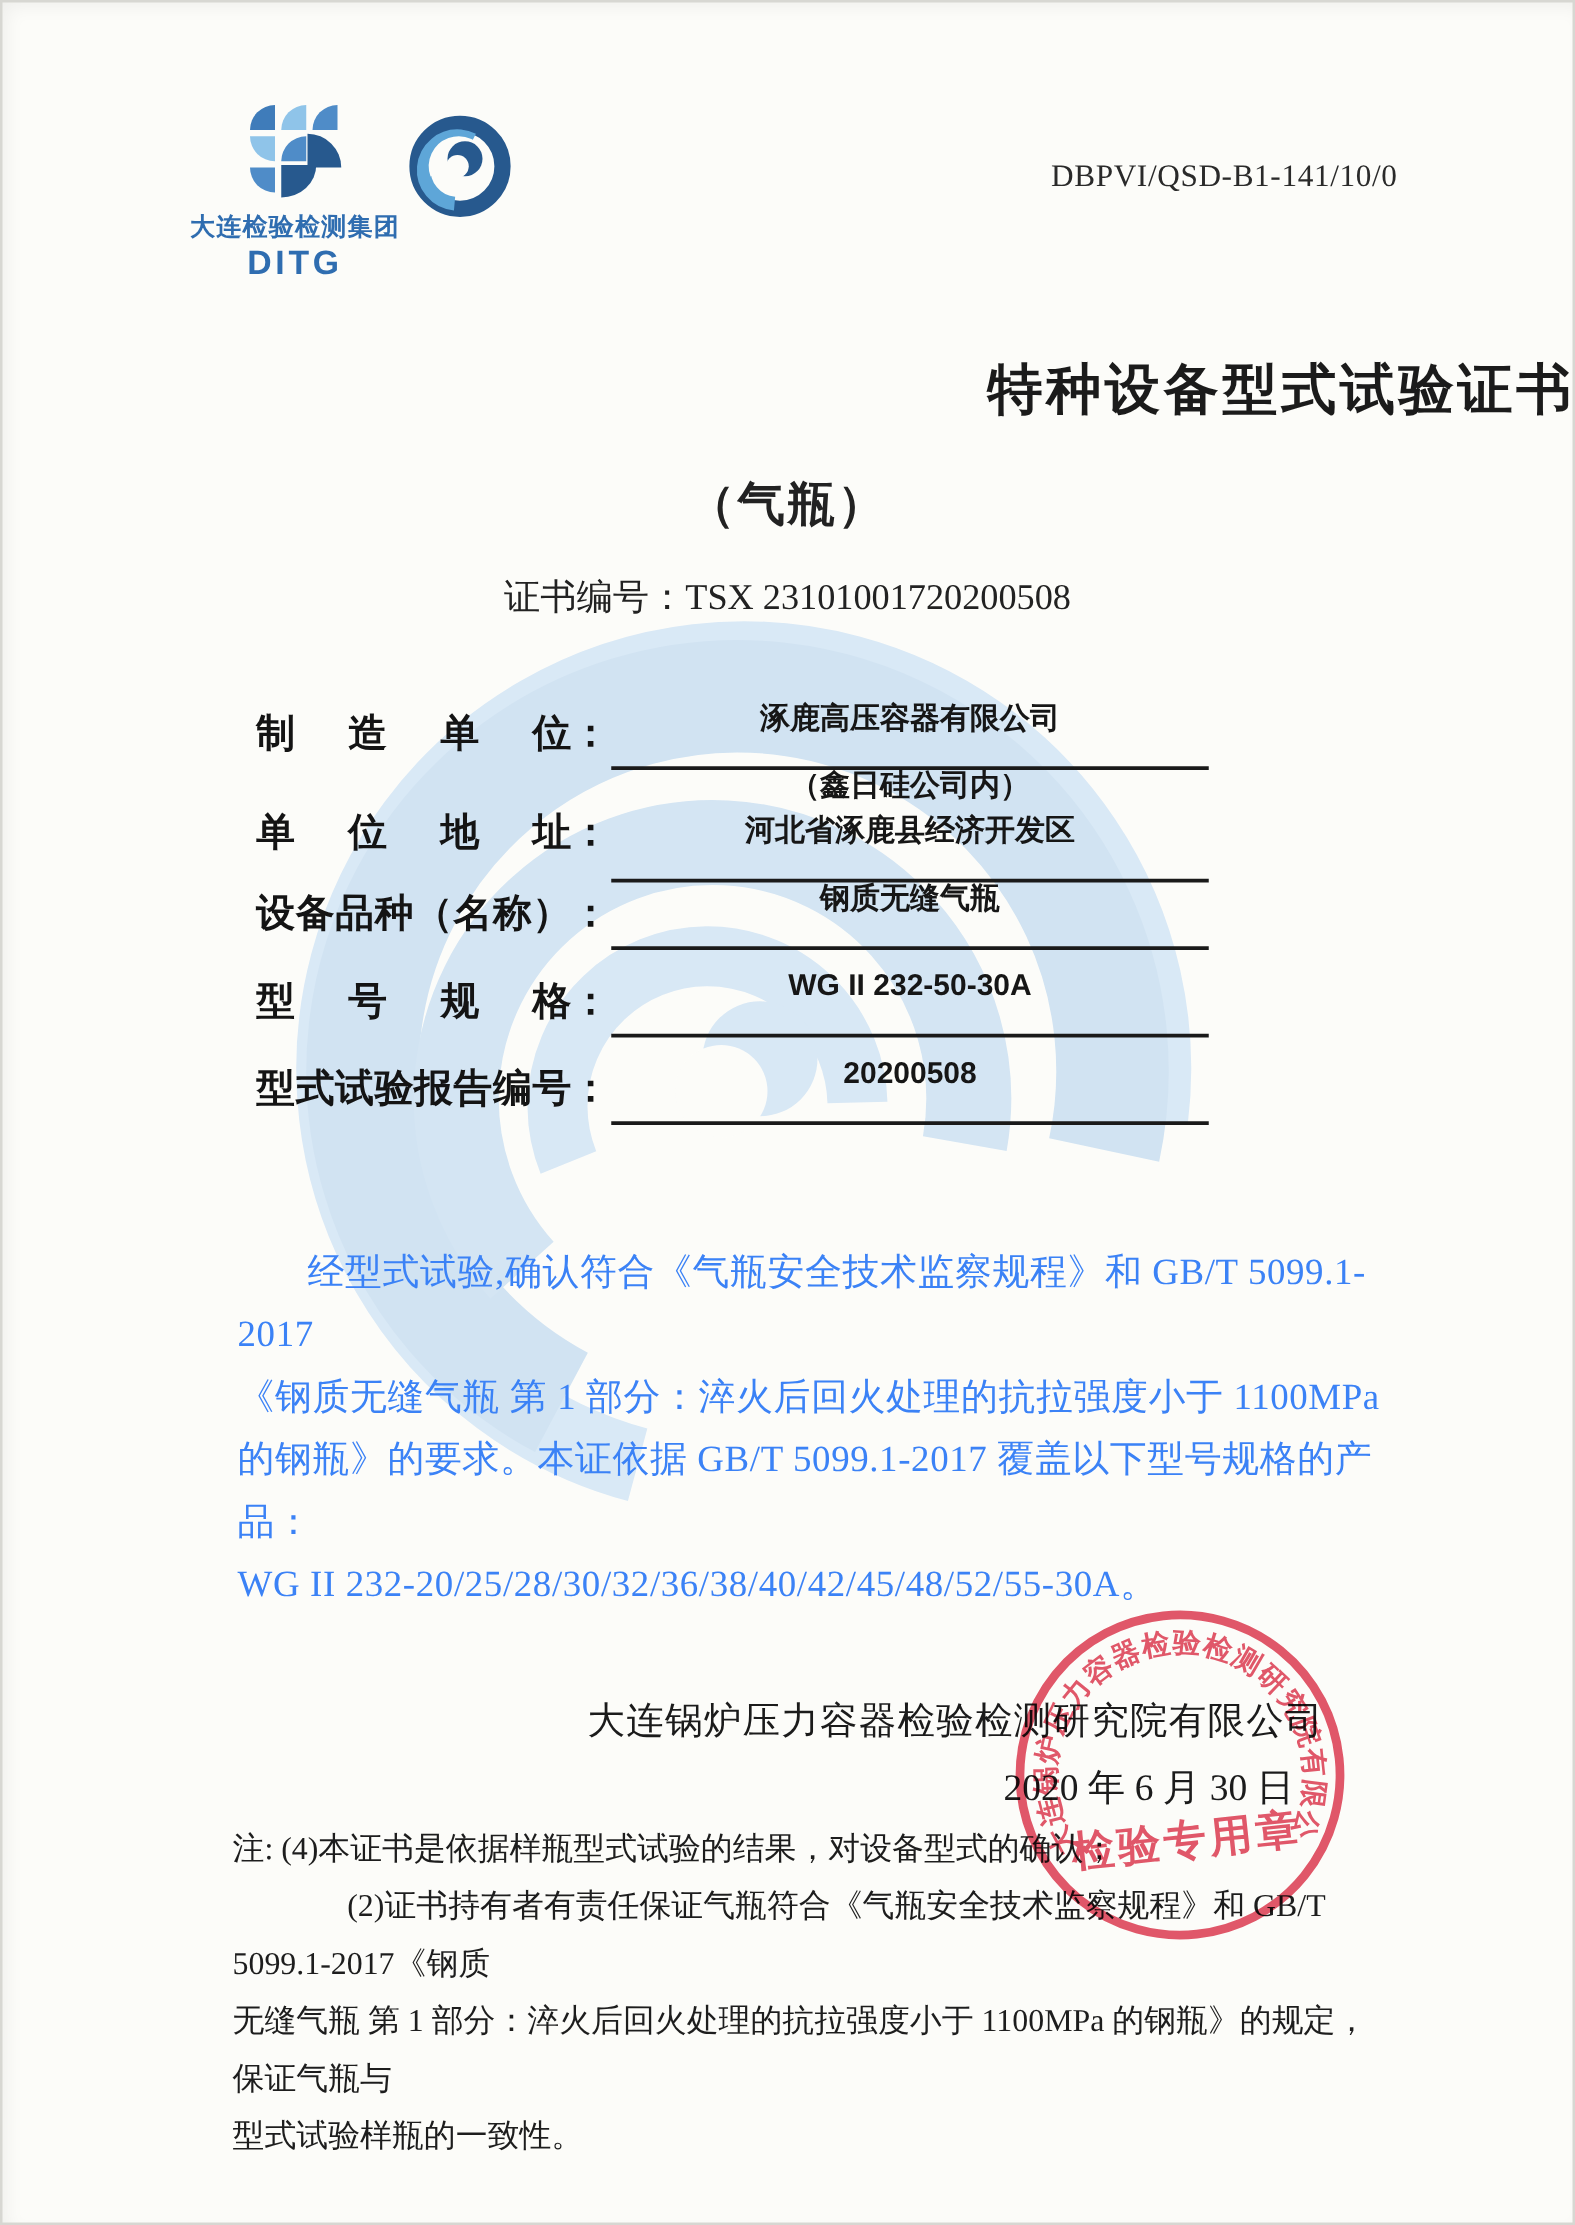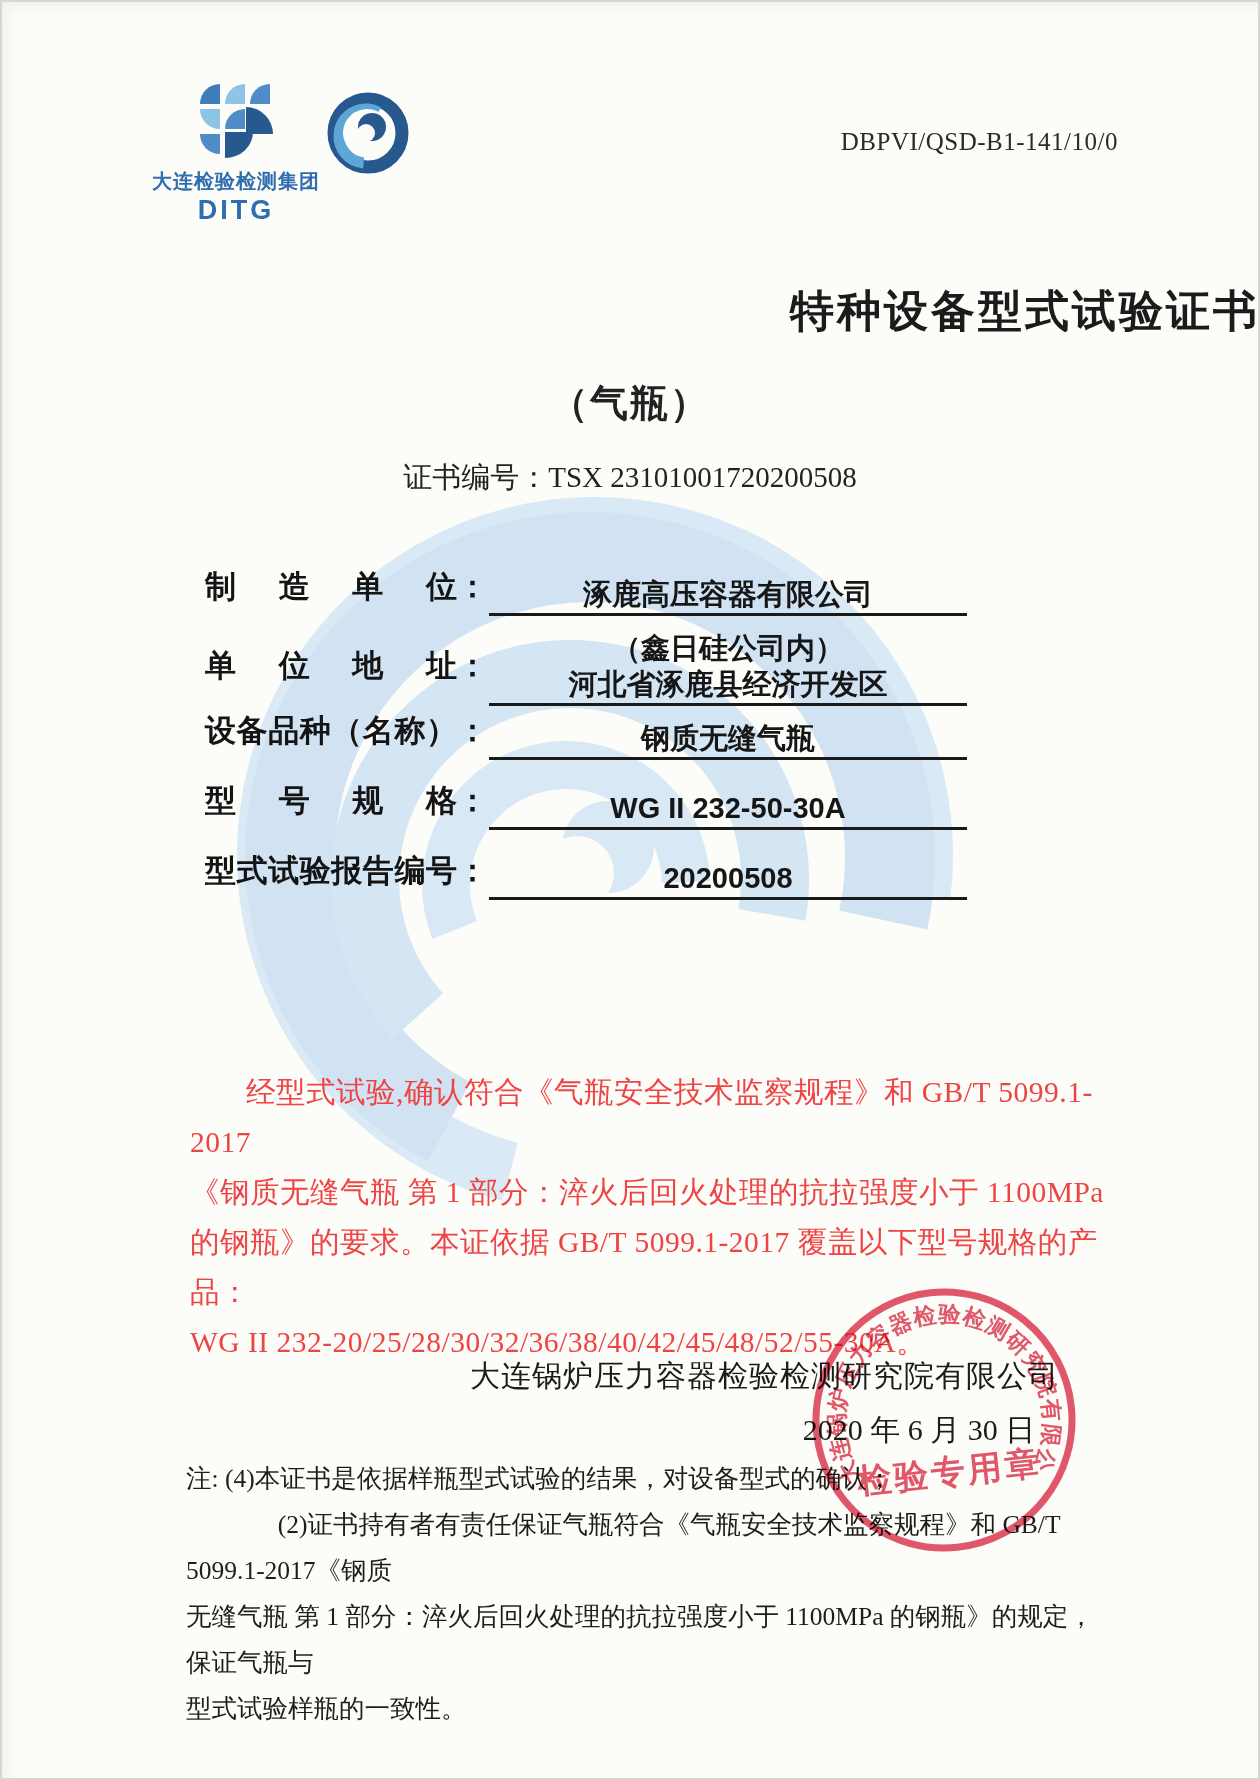--- a/index.html
+++ b/index.html
@@ -29,29 +29,29 @@
   
   .title{position:absolute;left:0;top:282px;width:100%;text-align:right;font-family:"Liberation Sans","DejaVu Sans",sans-serif;font-weight:bold;font-size:44px;letter-spacing:3px;color:#1b1b1b;z-index:2;}
   .subtitle{position:absolute;left:0;top:378px;width:100%;text-align:center;font-weight:bold;font-size:38px;letter-spacing:2px;color:#222;z-index:2;}
   .cert-line{position:absolute;left:0;top:458px;width:100%;text-align:center;font-size:29px;color:#222;z-index:2;}
   
   .form-row{position:absolute;left:205px;width:762px;display:flex;z-index:2;}
   .f-labelwrap{display:flex;align-self:flex-end;padding-bottom:8px;}
   .form-row.two-line .f-labelwrap{align-self:center;padding-bottom:0;}
   .f-label{width:252px;font-family:"Liberation Sans","DejaVu Sans",sans-serif;font-weight:bold;font-size:31px;color:#141414;text-align:justify;text-align-last:justify;white-space:nowrap;}
   .f-colon{font-family:"Liberation Sans","DejaVu Sans",sans-serif;font-weight:bold;font-size:31px;color:#141414;width:32px;}
-  .f-value{flex:1;border-bottom:3px solid #1a1a1a;display:flex;flex-direction:column;justify-content:flex-end;text-align:center;font-family:"Liberation Sans","DejaVu Sans",sans-serif;font-weight:bold;font-size:29px;color:#161616;padding-bottom:1px;}
+  .f-value{flex:1;border-bottom:3px solid #1a1a1a;display:flex;flex-direction:column;justify-content:flex-end;text-align:center;font-family:"Liberation Sans","DejaVu Sans",sans-serif;font-weight:bold;font-size:24px;color:#161616;padding-bottom:20px;}
   .f-value .vline{line-height:36px;}
   .row1{top:558px;height:58px;}
   .row2{top:626px;height:80px;}
   .row3{top:712px;height:48px;}
   .row4{top:782px;height:48px;}
   .row5{top:852px;height:48px;}
   
-  .body-par{position:absolute;left:190px;top:1067px;width:922px;font-size:29.5px;line-height:50px;color:#ef4444;z-index:2;letter-spacing:.5px;}
+  .body-par{position:absolute;left:190px;top:993px;width:922px;font-size:29.5px;line-height:50px;color:#3b82f6;z-index:2;letter-spacing:.5px;}
   .body-par .indent{text-indent:1.9em;}
   
   .company{position:absolute;left:470px;top:1356px;width:560px;text-align:center;font-size:30px;color:#1b1b1b;z-index:2;letter-spacing:1px;white-space:nowrap;}
   .sign-date{position:absolute;left:758px;top:1410px;width:322px;text-align:center;font-size:30px;color:#1b1b1b;z-index:2;}
   
   .notes{position:absolute;left:186px;top:1456px;width:930px;font-size:25.5px;line-height:46px;color:#1d1d1d;z-index:2;}
   .notes .n2{text-indent:3.6em;}
   
   .stamp{position:absolute;left:804px;top:1280px;width:280px;height:280px;z-index:4;transform:rotate(-6deg);opacity:.88;mix-blend-mode:multiply;}
 </style>

